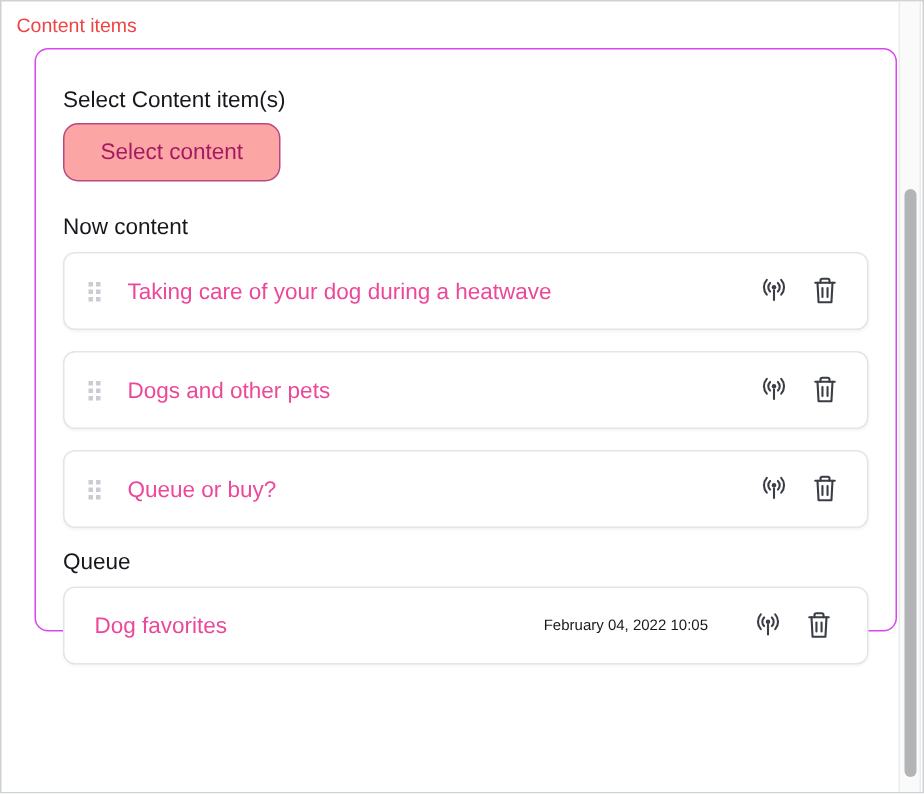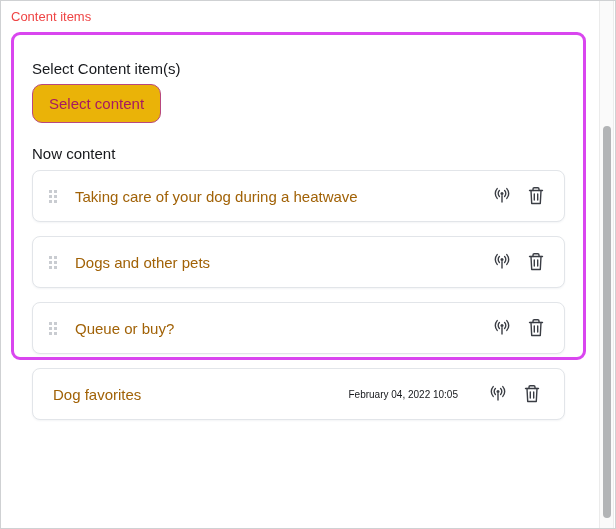--- a/index.html
+++ b/index.html
@@ -10,52 +10,52 @@
     position:relative; width:616px; height:529px;
     border:1px solid #cfd1d3; background:#fff; overflow:hidden;
   }
 
   .outer-label{
     margin:8px 0 8px 10px;
     font-size:13px; color:#ef4444;
   }
 
   .panel{
-    margin-left:10px; width:575px; height:328px;
-    border:3px solid #d946ef; border-radius:9px;
+    margin-left:22px; width:575px; height:389px;
+    border:1px solid #d946ef; border-radius:9px;
     padding:25px 18px; background:#fff;
   }
 
   .section-label{ font-size:15px; color:#16181c; margin-bottom:7px; line-height:17px; }
 
   .select-btn{
-    display:inline-block; background:#eab308;
+    display:inline-block; background:#fca5a5;
     color:#a61a61; border:1px solid #b8487f; border-radius:10px;
-    padding:10px 16px; font-size:15px; font-family:inherit;
+    padding:10px 24px; font-size:15px; font-family:inherit;
     cursor:pointer; margin-bottom:22px; line-height:17px;
   }
 
   .label-now{ margin-bottom:8px; }
   .label-queue{ margin-top:9px; margin-bottom:8px; }
 
   .card{
     height:52px; display:flex; align-items:center;
     border:1px solid #e2e5e9; border-radius:8px; background:#fff;
     box-shadow:0 1px 2px rgba(20,40,80,0.05);
     padding:0 16px; margin-bottom:14px;
   }
   .card.queue-card{ padding:0 20px; }
 
   .drag{
     display:grid; grid-template-columns:3px 3px; grid-auto-rows:3px;
     gap:2px; margin-right:18px; cursor:grab; flex:0 0 auto;
   }
   .drag i{ display:block; background:#c9ccd1; }
 
-  .card-title{ font-size:15px; color:#a16207; white-space:nowrap; }
+  .card-title{ font-size:15px; color:#ec4899; white-space:nowrap; }
 
   .spacer{ flex:1 1 auto; }
 
   .timestamp{ font-size:10px; color:#16181c; margin-right:28px; white-space:nowrap; }
 
   .icon-btn{
     display:inline-flex; align-items:center; justify-content:center;
     width:24px; height:24px; color:#3a3d44; cursor:pointer; flex:0 0 auto;
   }
   .icon-btn + .icon-btn{ margin-left:10px; }
@@ -178,20 +178,21 @@
         <svg width="20" height="22" viewBox="0 0 20 22" fill="none" stroke="currentColor" stroke-width="1.4" stroke-linecap="round" stroke-linejoin="round">
           <path d="M3.5 5.5 H16.5"></path>
           <path d="M7 5.5 V4 a1.2 1.2 0 0 1 1.2 -1.2 h3.6 a1.2 1.2 0 0 1 1.2 1.2 V5.5"></path>
           <path d="M5 5.5 L5.7 18.5 H14.3 L15 5.5"></path>
           <line x1="8.3" y1="9" x2="8.3" y2="15"></line>
           <line x1="11.7" y1="9" x2="11.7" y2="15"></line>
         </svg>
       </span>
     </div>
 
+    <div class="section-label label-queue">Queue</div>
 
     
     <div class="card queue-card">
       <span class="card-title">Dog favorites</span>
       <span class="spacer"></span>
       <span class="timestamp">February 04, 2022 10:05</span>
       <span class="icon-btn">
         <svg width="22" height="22" viewBox="0 0 22 22" fill="none" stroke="currentColor" stroke-width="1.4" stroke-linecap="round">
           <circle cx="11" cy="8.5" r="1.5" fill="currentColor" stroke="none"></circle>
           <line x1="11" y1="10.6" x2="11" y2="17"></line>

